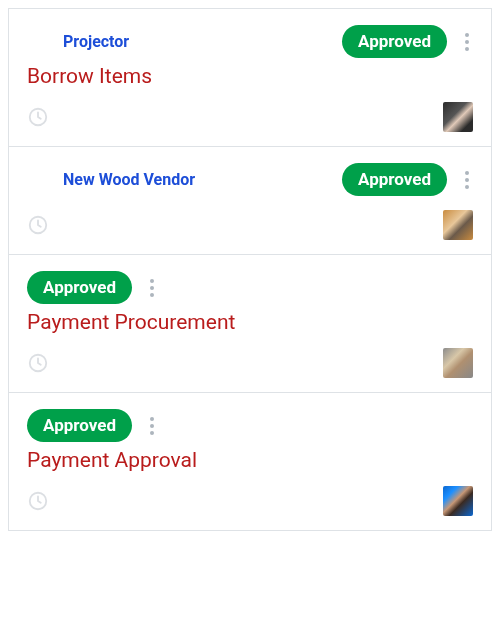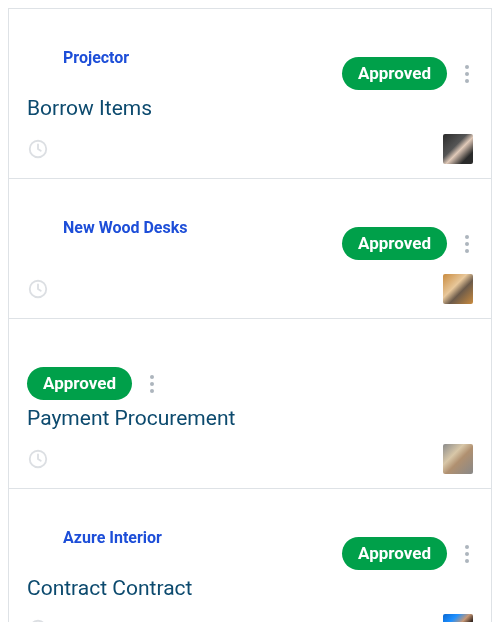--- a/index.html
+++ b/index.html
@@ -33,21 +33,20 @@
       font-size: 16px;
       font-weight: 700;
       color: #1d4ed8;
       line-height: 1.2;
       margin-left: 36px;
     }
     .header-right {
       display: flex;
       align-items: center;
       gap: 14px;
-      margin-top: 32px;
     }
     .badge {
       display: inline-block;
       background: #00a04a;
       color: #fff;
       font-weight: 700;
       font-size: 17px;
       line-height: 1;
       padding: 8px 16px;
       border-radius: 999px;
@@ -62,21 +61,21 @@
     }
     .kebab span {
       width: 4px;
       height: 4px;
       border-radius: 50%;
       background: currentColor;
       display: block;
     }
     .subtitle {
       font-size: 21px;
-      color: #0c4a6e;
+      color: #b91c1c;
       margin-top: 6px;
       font-weight: 400;
     }
     .card-footer {
       display: flex;
       align-items: center;
       justify-content: space-between;
       margin-top: 14px;
     }
     .clock {
@@ -119,21 +118,21 @@
             <circle cx="12" cy="12" r="9"></circle>
             <polyline points="12 7 12 12 15 14"></polyline>
           </svg>
       </span>
       <span class="avatar av1"></span>
     </div>
   </div>
 
   <div class="card">
     <div class="card-header">
-      <div class="title">New Wood Desks</div>
+      <div class="title">New Wood Vendor</div>
       <div class="header-right">
         <span class="badge">Approved</span>
         <div class="kebab">
             <span></span>
             <span></span>
             <span></span>
           </div>
       </div>
     </div>
     <div class="card-footer">
@@ -165,31 +164,30 @@
             <circle cx="12" cy="12" r="9"></circle>
             <polyline points="12 7 12 12 15 14"></polyline>
           </svg>
       </span>
       <span class="avatar av3"></span>
     </div>
   </div>
 
   <div class="card">
     <div class="card-header">
-      <div class="title">Azure Interior</div>
       <div class="header-right">
         <span class="badge">Approved</span>
         <div class="kebab">
             <span></span>
             <span></span>
             <span></span>
           </div>
       </div>
     </div>
-    <div class="subtitle">Contract Contract</div>
+    <div class="subtitle">Payment Approval</div>
     <div class="card-footer">
       <span class="clock">
         <svg width="22" height="22" viewBox="0 0 24 24" fill="none" stroke="currentColor" stroke-width="2" stroke-linecap="round" stroke-linejoin="round">
             <circle cx="12" cy="12" r="9"></circle>
             <polyline points="12 7 12 12 15 14"></polyline>
           </svg>
       </span>
       <span class="avatar av4"></span>
     </div>
   </div>

